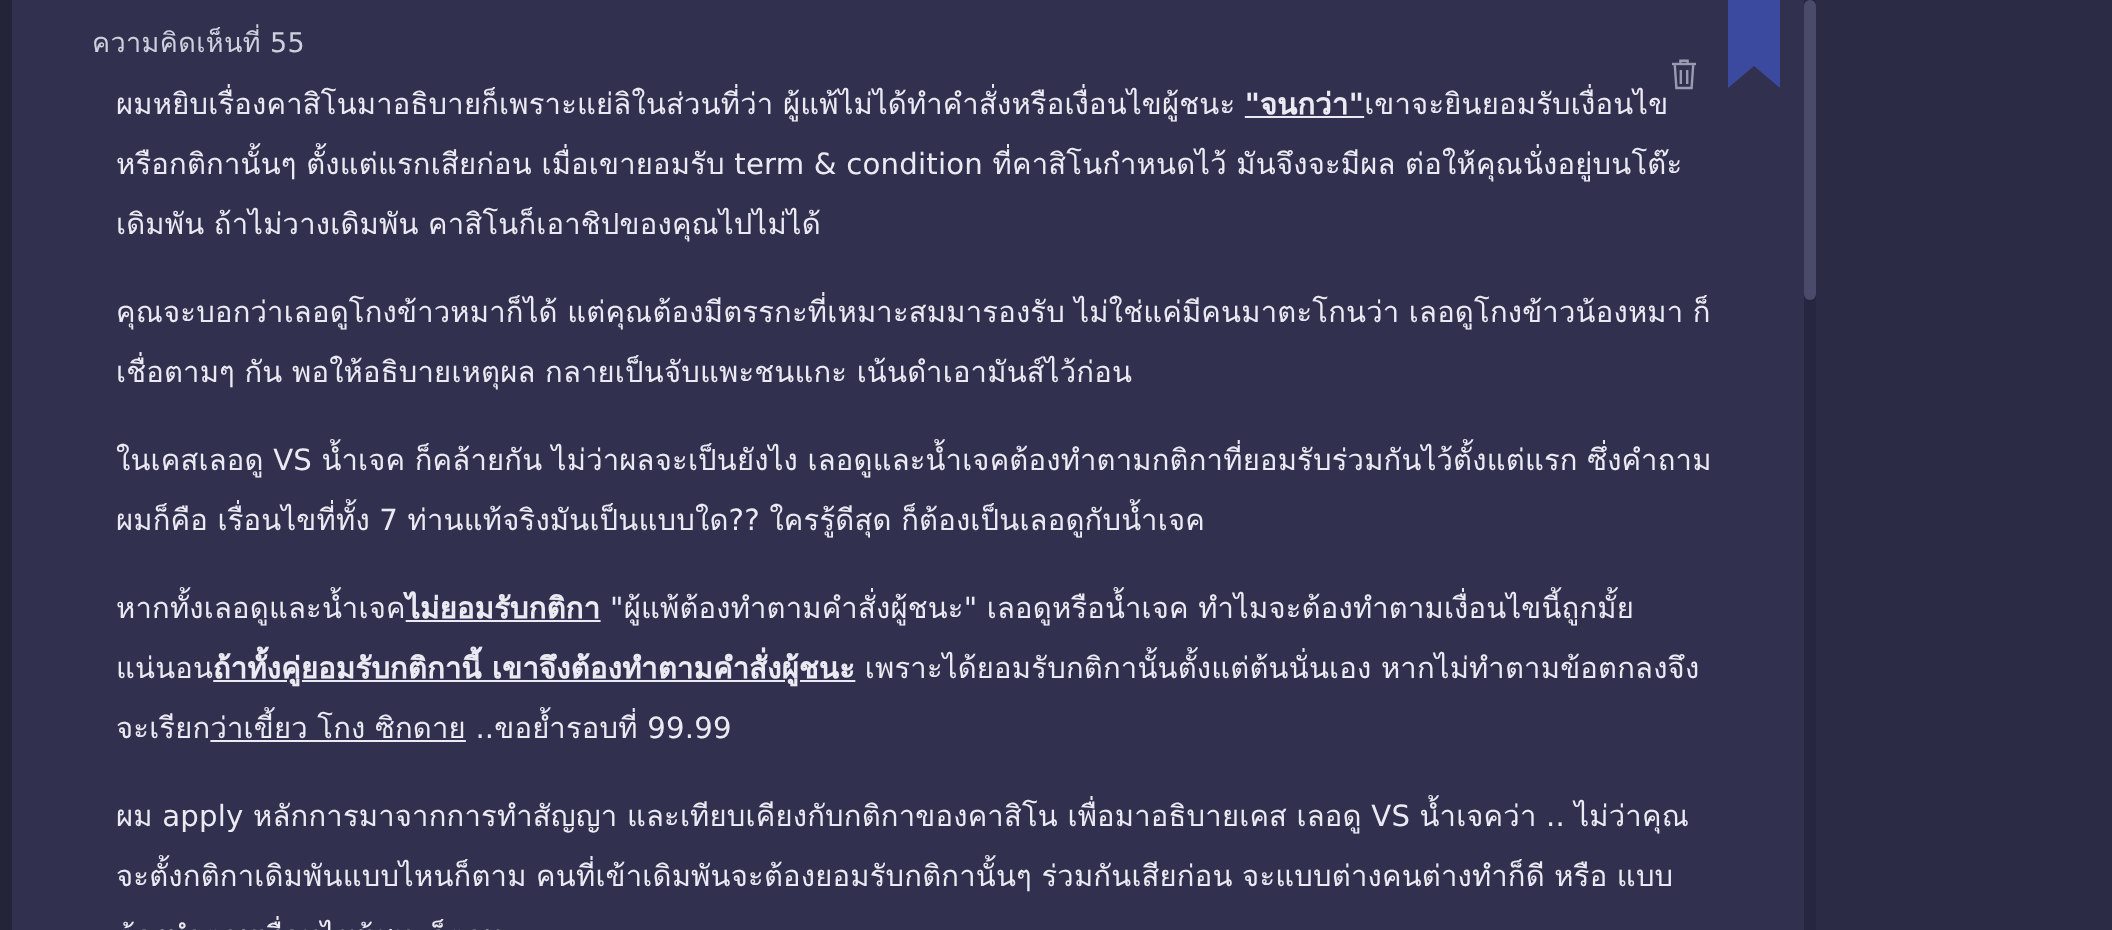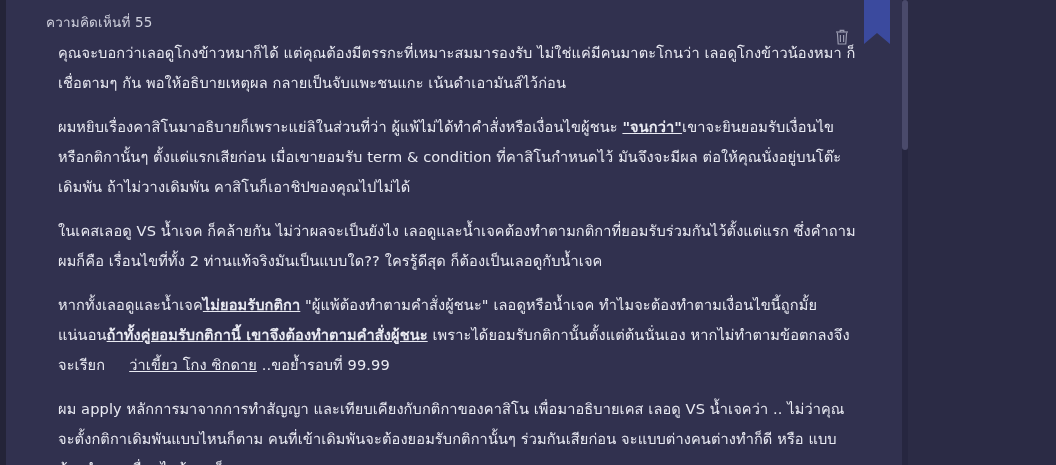--- a/index.html
+++ b/index.html
@@ -64,21 +64,21 @@
     line-height: 30px;
     margin: 0;
     padding: 0 10px 0 12px;
     letter-spacing: 0.1px;
     word-break: break-word;
   }
   .para {
     margin: 0 0 14px 0;
   }
   .para:last-child { margin-bottom: 0; }
-  .u { text-decoration: underline; margin-left: 24px; }
+  .u { text-decoration: underline; }
   .bu { font-weight: bold; text-decoration: underline; }
   .scroll-track {
     position: absolute;
     right: 0;
     top: 0;
     width: 6px;
     height: 465px;
     background: #262640;
   }
   .scroll-thumb {
@@ -106,29 +106,29 @@
           <path d="M2 4 h12"></path>
           <path d="M6.2 4 V2.4 h3.6 V4"></path>
           <path d="M3.4 4.6 l0.8 11.4 h7.6 l0.8 -11.4"></path>
           <path d="M6.4 7 v7 M9.6 7 v7"></path>
         </svg>
       </div>
     </div>
 
     <div class="body-text">
       <p class="para">
+        <span>ผมหยิบเรื่องคาสิโนมาอธิบายก็เพราะแย่ลิในส่วนที่ว่า ผู้แพ้ไม่ได้ทำคำสั่งหรือเงื่อนไขผู้ชนะ </span><span class="bu">"จนกว่า"</span><span>เขาจะยินยอมรับเงื่อนไขหรือกติกานั้นๆ ตั้งแต่แรกเสียก่อน เมื่อเขายอมรับ term &amp; condition ที่คาสิโนกำหนดไว้ มันจึงจะมีผล ต่อให้คุณนั่งอยู่บนโต๊ะเดิมพัน ถ้าไม่วางเดิมพัน คาสิโนก็เอาชิปของคุณไปไม่ได้</span>
+      </p>
+
+      <p class="para">
         <span>คุณจะบอกว่าเลอดูโกงข้าวหมาก็ได้ แต่คุณต้องมีตรรกะที่เหมาะสมมารองรับ ไม่ใช่แค่มีคนมาตะโกนว่า เลอดูโกงข้าวน้องหมา ก็เชื่อตามๆ กัน พอให้อธิบายเหตุผล กลายเป็นจับแพะชนแกะ เน้นดำเอามันส์ไว้ก่อน</span>
       </p>
 
       <p class="para">
-        <span>ผมหยิบเรื่องคาสิโนมาอธิบายก็เพราะแย่ลิในส่วนที่ว่า ผู้แพ้ไม่ได้ทำคำสั่งหรือเงื่อนไขผู้ชนะ </span><span class="bu">"จนกว่า"</span><span>เขาจะยินยอมรับเงื่อนไขหรือกติกานั้นๆ ตั้งแต่แรกเสียก่อน เมื่อเขายอมรับ term &amp; condition ที่คาสิโนกำหนดไว้ มันจึงจะมีผล ต่อให้คุณนั่งอยู่บนโต๊ะเดิมพัน ถ้าไม่วางเดิมพัน คาสิโนก็เอาชิปของคุณไปไม่ได้</span>
-      </p>
-
-      <p class="para">
-        <span>ในเคสเลอดู VS น้ำเจค ก็คล้ายกัน ไม่ว่าผลจะเป็นยังไง เลอดูและน้ำเจคต้องทำตามกติกาที่ยอมรับร่วมกันไว้ตั้งแต่แรก ซึ่งคำถามผมก็คือ เรื่อนไขที่ทั้ง 2 ท่านแท้จริงมันเป็นแบบใด?? ใครรู้ดีสุด ก็ต้องเป็นเลอดูกับน้ำเจค</span>
+        <span>ในเคสเลอดู VS น้ำเจค ก็คล้ายกัน ไม่ว่าผลจะเป็นยังไง เลอดูและน้ำเจคต้องทำตามกติกาที่ยอมรับร่วมกันไว้ตั้งแต่แรก ซึ่งคำถามผมก็คือ เรื่อนไขที่ทั้ง 7 ท่านแท้จริงมันเป็นแบบใด?? ใครรู้ดีสุด ก็ต้องเป็นเลอดูกับน้ำเจค</span>
       </p>
 
       <p class="para">
         <span>หากทั้งเลอดูและน้ำเจค</span><span class="bu">ไม่ยอมรับกติกา</span><span> "ผู้แพ้ต้องทำตามคำสั่งผู้ชนะ" เลอดูหรือน้ำเจค ทำไมจะต้องทำตามเงื่อนไขนี้ถูกมั้ย แน่นอน</span><span class="bu">ถ้าทั้งคู่ยอมรับกติกานี้ เขาจึงต้องทำตามคำสั่งผู้ชนะ</span><span> เพราะได้ยอมรับกติกานั้นตั้งแต่ต้นนั่นเอง หากไม่ทำตามข้อตกลงจึงจะเรียก</span><span class="u">ว่าเขี้ยว โกง ซิกดาย</span><span> ..ขอย้ำรอบที่ 99.99</span>
       </p>
 
 
       <p class="para">
         <span>ผม apply หลักการมาจากการทำสัญญา และเทียบเคียงกับกติกาของคาสิโน เพื่อมาอธิบายเคส เลอดู VS น้ำเจคว่า .. ไม่ว่าคุณจะตั้งกติกาเดิมพันแบบไหนก็ตาม คนที่เข้าเดิมพันจะต้องยอมรับกติกานั้นๆ ร่วมกันเสียก่อน จะแบบต่างคนต่างทำก็ดี หรือ แบบต้องทำตามเงื่อนไขผู้ชนะก็ตาม</span>
       </p>

